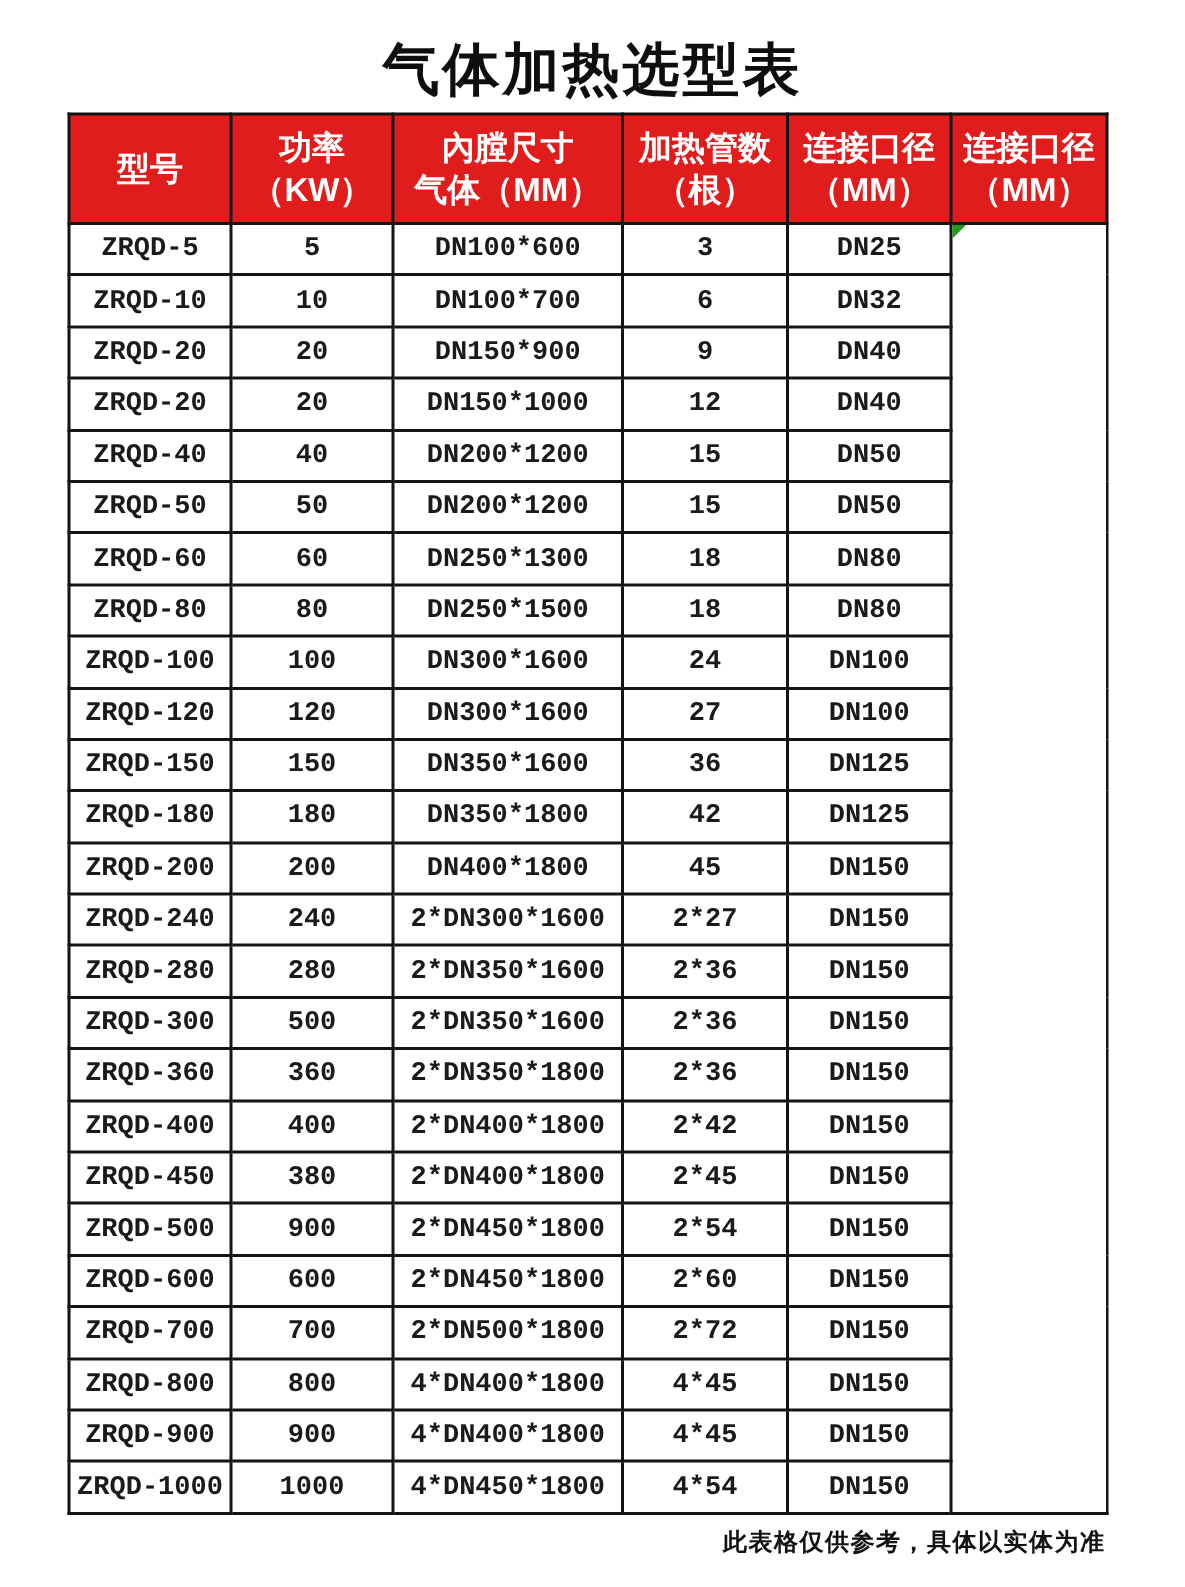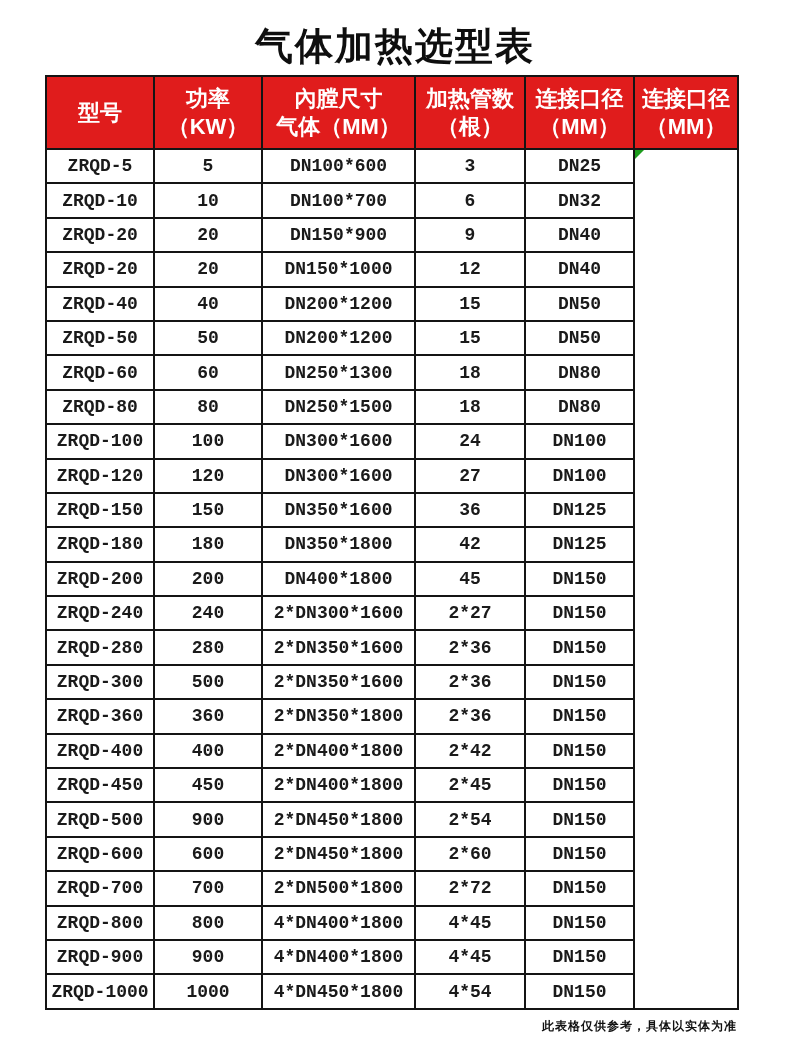--- a/index.html
+++ b/index.html
@@ -75,21 +75,21 @@
     left: 0;
     width: 0;
     height: 0;
     border-top: 9px solid #1d9c1d;
     border-right: 9px solid transparent;
   }
   .footer-note {
     position: absolute;
     top: 1018px;
     right: 53px;
-    font-size: 12px;
+    font-size: 16px;
     font-weight: bold;
     letter-spacing: 1px;
     color: #111111;
     font-family: "Liberation Sans", sans-serif;
   }
 </style>
 </head>
 <body>
 
 <h1 class="page-title">气体加热选型表</h1>
@@ -255,21 +255,21 @@
       </tr>
       <tr>
         <td>ZRQD-400</td>
         <td>400</td>
         <td>2*DN400*1800</td>
         <td>2*42</td>
         <td>DN150</td>
       </tr>
       <tr>
         <td>ZRQD-450</td>
-        <td>450</td>
+        <td>380</td>
         <td>2*DN400*1800</td>
         <td>2*45</td>
         <td>DN150</td>
       </tr>
       <tr>
         <td>ZRQD-500</td>
         <td>900</td>
         <td>2*DN450*1800</td>
         <td>2*54</td>
         <td>DN150</td>

